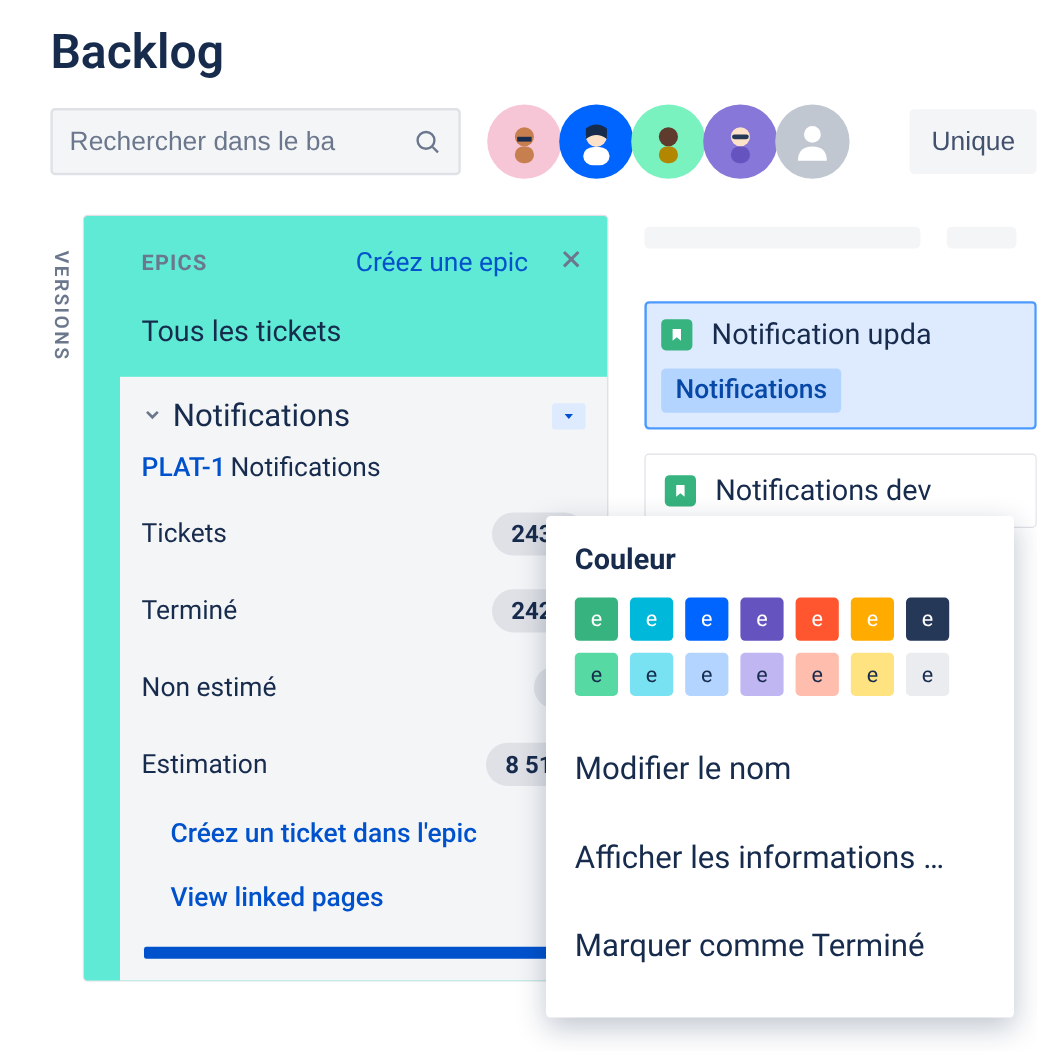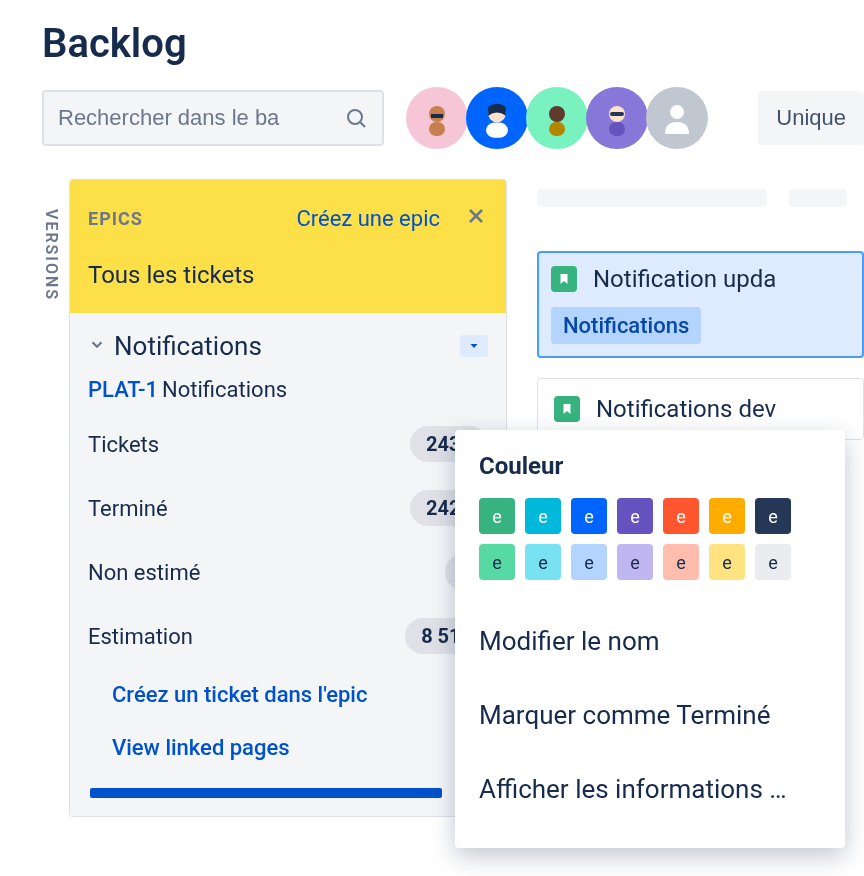--- a/index.html
+++ b/index.html
@@ -71,21 +71,22 @@
       letter-spacing:2px;
       color:#6B778C;
       font-weight:600;
       padding-top:30px;
       padding-right:8px;
     }
     .epics-panel {
       border:1px solid #DFE1E6;
       border-radius:4px;
       width:438px;
-      background:#fde047;
+      background:#5eead4;
+      padding-left:30px;
     }
     .epics-header {
       display:flex;
       align-items:center;
       padding: 22px 16px 18px 18px;
     }
     .epics-header-title {
       font-size:18px;
       font-weight:700;
       letter-spacing:1px;
@@ -408,15 +409,15 @@
       <div class="color-swatch sw-dark" style="background: rgb(37, 56, 88);">e</div>
       <div class="color-swatch sw-light" style="background: rgb(87, 217, 163);">e</div>
       <div class="color-swatch sw-light" style="background: rgb(121, 226, 242);">e</div>
       <div class="color-swatch sw-light" style="background: rgb(179, 212, 255);">e</div>
       <div class="color-swatch sw-light" style="background: rgb(192, 182, 242);">e</div>
       <div class="color-swatch sw-light" style="background: rgb(255, 189, 173);">e</div>
       <div class="color-swatch sw-light" style="background: rgb(255, 227, 128);">e</div>
       <div class="color-swatch sw-light" style="background: rgb(235, 236, 240);">e</div>
     </div>
   <div class="dd-item">Modifier le nom</div>
+  <div class="dd-item">Afficher les informations …</div>
   <div class="dd-item">Marquer comme Terminé</div>
-  <div class="dd-item">Afficher les informations …</div>
 </div>
 
 </body></html>

